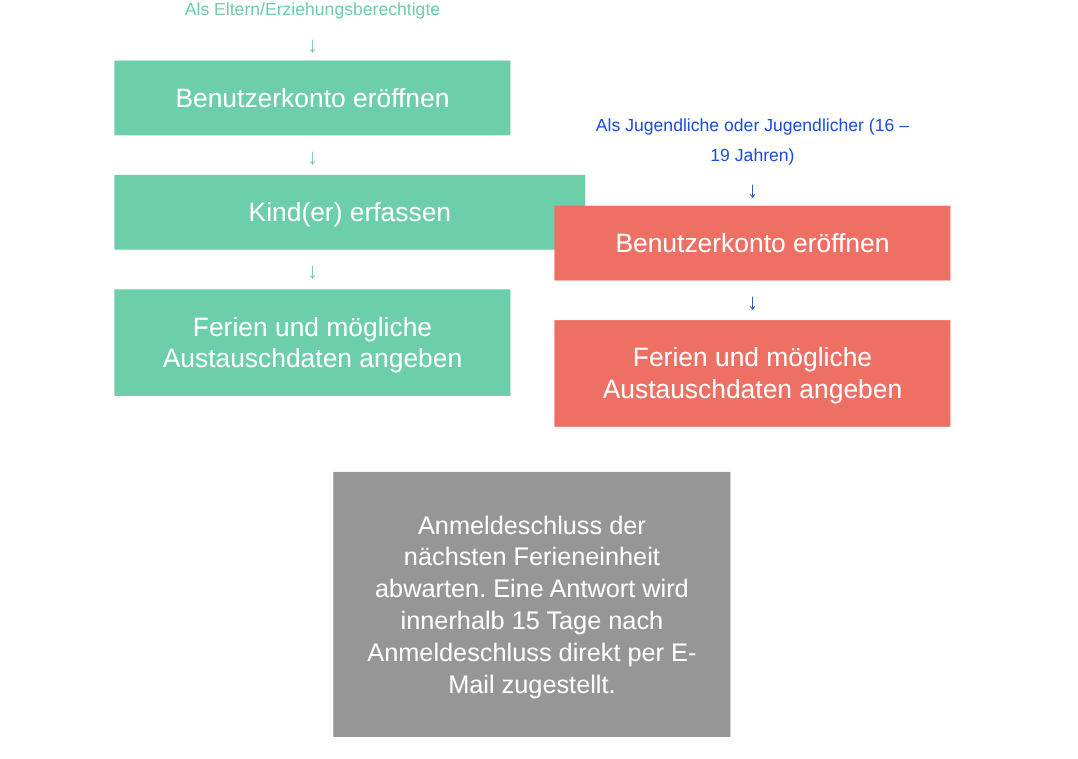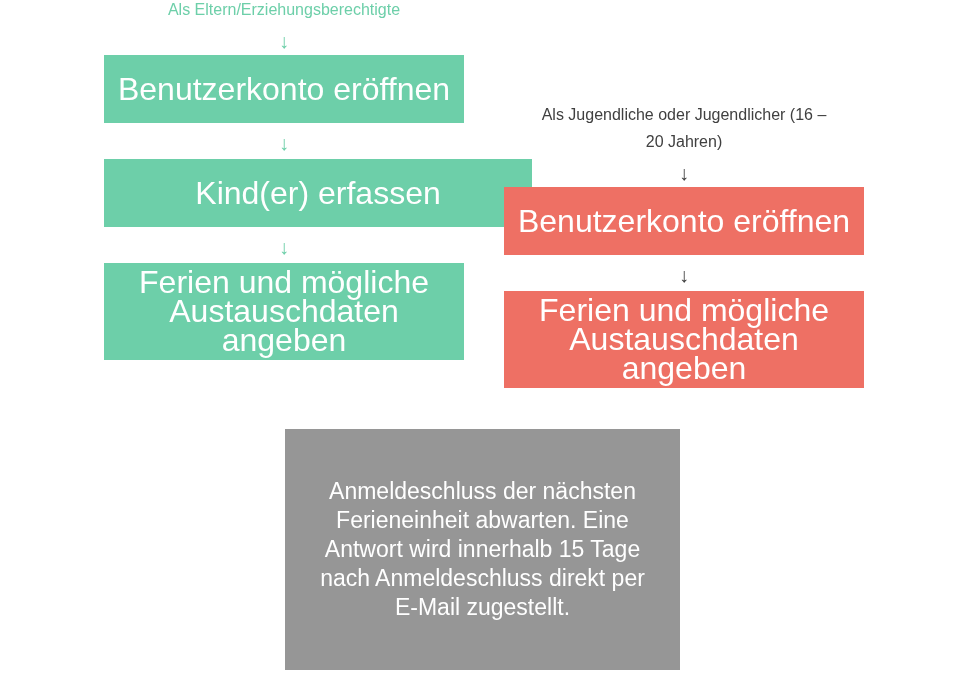--- a/index.html
+++ b/index.html
@@ -28,27 +28,27 @@
       font-size: 20px;
       line-height: 22px;
     }
     .box {
       position: absolute;
       display: flex;
       align-items: center;
       justify-content: center;
       text-align: center;
       color: #ffffff;
-      font-size: 32px;
+      font-size: 24px;
       line-height: 29px;
       box-sizing: border-box;
       padding: 0 12px;
     }
     .green-text { color: #6dcfa9; }
-    .red-text { color: #404040; }
+    .red-text { color: #1d4ed8; }
     .green-bg { background: #6dcfa9; }
     .red-bg { background: #ee7064; }
     .gray-bg { background: #969696; font-size: 23px; line-height: 29px; padding: 0 30px; }
   </style>
 </head>
 <body>
 
 <div>
   <div class="label green-text" style="left:104px; top:-4px; width:360px;">Als Eltern/Erziehungsberechtigte</div>
 
@@ -60,24 +60,24 @@
 
   <div class="box green-bg" style="left:104px; top:159px; width:428px; height:68px;">Kind(er) erfassen</div>
 
   <div class="arrow green-text" style="left:274px; top:236px;">↓</div>
 
   <div class="box green-bg" style="left:104px; top:263px; width:360px; height:97px; padding:0 28px;">Ferien und mögliche Austauschdaten angeben</div>
 </div>
 
 <div>
   <div class="label red-text" style="left:494px; top:101px; width:380px;">Als Jugendliche oder Jugendlicher (16 –</div>
-  <div class="label red-text" style="left:494px; top:128px; width:380px;">20 Jahren)</div>
+  <div class="label red-text" style="left:494px; top:128px; width:380px;">19 Jahren)</div>
 
   <div class="arrow red-text" style="left:674px; top:162px;">↓</div>
 
   <div class="box red-bg" style="left:504px; top:187px; width:360px; height:68px;">Benutzerkonto eröffnen</div>
 
   <div class="arrow red-text" style="left:674px; top:264px;">↓</div>
 
   <div class="box red-bg" style="left:504px; top:291px; width:360px; height:97px; padding:0 28px;">Ferien und mögliche Austauschdaten angeben</div>
 </div>
 
-<div class="box gray-bg" style="left:285px; top:429px; width:395px; height:241px;">Anmeldeschluss der nächsten Ferieneinheit abwarten. Eine Antwort wird innerhalb 15 Tage nach Anmeldeschluss direkt per E-Mail zugestellt.</div>
+<div class="box gray-bg" style="left:303px; top:429px; width:361px; height:241px;">Anmeldeschluss der nächsten Ferieneinheit abwarten. Eine Antwort wird innerhalb 15 Tage nach Anmeldeschluss direkt per E-Mail zugestellt.</div>
 
 </body></html>

